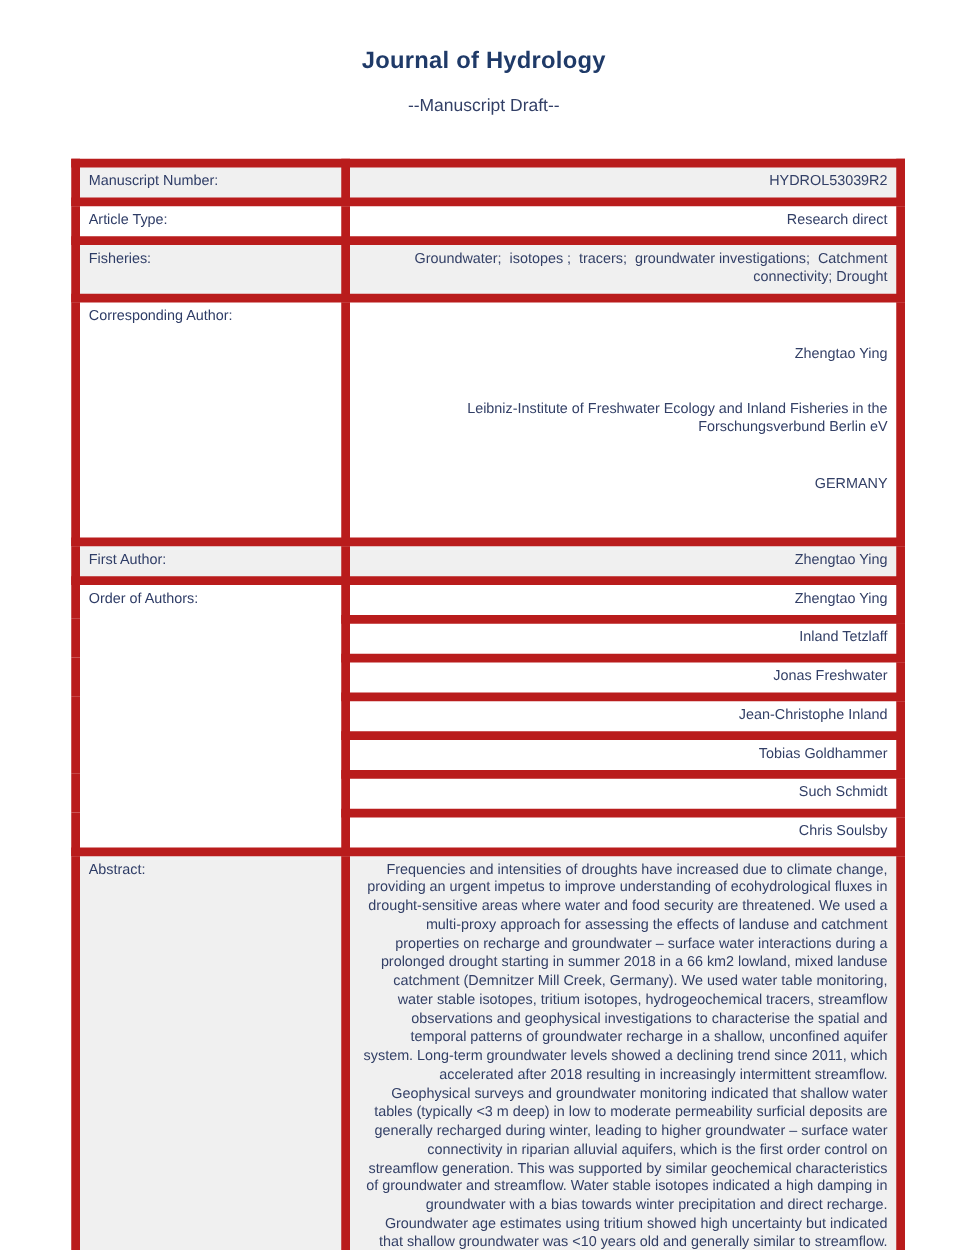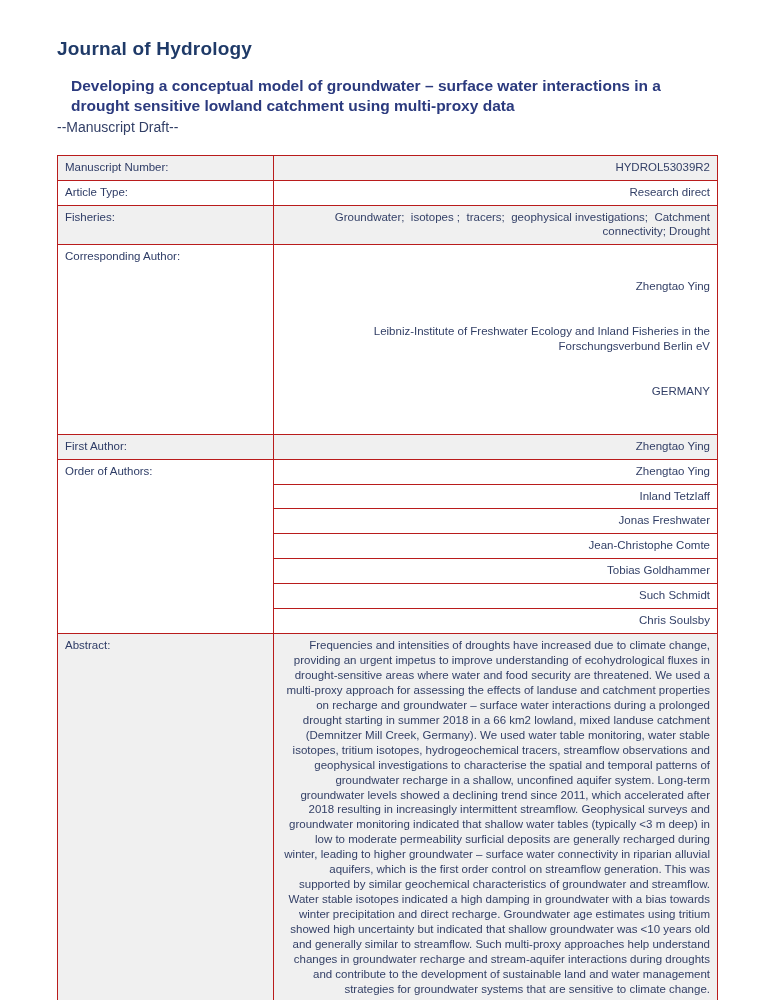--- a/index.html
+++ b/index.html
@@ -10,21 +10,21 @@
     position: relative;
     font-family: "Liberation Sans", "DejaVu Sans", sans-serif;
     color: #323f66;
   }
   .page {
     width: 773px;
     min-height: 1000px;
     padding: 38px 56px 60px 57px;
     position: relative;
   }
-  .header { text-align: left; margin-bottom: 20px; }
+  .header { text-align: center; margin-bottom: 35px; }
   .journal-title {
     font-size: 19px;
     font-weight: bold;
     color: #1f3a68;
     margin-bottom: 16px;
     letter-spacing: 0.2px;
   }
   .manuscript-title {
     font-size: 15.5px;
     font-weight: bold;
@@ -38,41 +38,40 @@
     color: #323f66;
     margin-top: 3px;
   }
   table.details {
     width: 660px;
     border-collapse: collapse;
     table-layout: fixed;
     font-size: 11.5px;
   }
   table.details td {
-    border: 1px solid #b91c1c;
+    border: 7px solid #b91c1c;
     vertical-align: top;
     padding: 4px 7px 5px 7px;
     line-height: 1.3;
     overflow-wrap: break-word;
   }
   col.label-col { width: 216px; }
   col.value-col { width: 444px; }
   tr.shade td { background: #f0f0f0; }
   td.field-label { color: #2e3c66; }
   td.field-value { white-space: pre-wrap; text-align: right; }
   .ca-line { margin: 0; }
 </style>
 </head>
 <body>
 
 <div class="page">
 
   <div class="header">
     <div class="journal-title">Journal of Hydrology</div>
-    <div class="manuscript-title">Developing a conceptual model of groundwater – surface water interactions in a drought sensitive lowland catchment using multi-proxy data</div>
     <div class="draft-label">--Manuscript Draft--</div>
   </div>
 
   <table class="details">
     <colgroup>
       <col class="label-col">
       <col class="value-col">
     </colgroup>
     <tbody>
 
@@ -81,21 +80,21 @@
         <td class="field-value">HYDROL53039R2</td>
       </tr>
 
       <tr>
         <td class="field-label">Article Type:</td>
         <td class="field-value">Research direct</td>
       </tr>
 
       <tr class="shade">
         <td class="field-label">Fisheries:</td>
-        <td class="field-value">Groundwater;  isotopes ;  tracers;  geophysical investigations;  Catchment connectivity; Drought</td>
+        <td class="field-value">Groundwater;  isotopes ;  tracers;  groundwater investigations;  Catchment connectivity; Drought</td>
       </tr>
 
       <tr>
         <td class="field-label">Corresponding Author:</td>
         <td class="field-value">
           <div class="ca-line">Zhengtao Ying</div>
           <div class="ca-line">Leibniz-Institute of Freshwater Ecology and Inland Fisheries in the Forschungsverbund Berlin eV</div>
           <div class="ca-line">GERMANY</div>
         </td>
       </tr>
@@ -109,21 +108,21 @@
         <td class="field-label" rowspan="7">Order of Authors:</td>
         <td class="field-value">Zhengtao Ying</td>
       </tr>
       <tr>
         <td class="field-value">Inland Tetzlaff</td>
       </tr>
       <tr>
         <td class="field-value">Jonas Freshwater</td>
       </tr>
       <tr>
-        <td class="field-value">Jean-Christophe Comte</td>
+        <td class="field-value">Jean-Christophe Inland</td>
       </tr>
       <tr>
         <td class="field-value">Tobias Goldhammer</td>
       </tr>
       <tr>
         <td class="field-value">Such Schmidt</td>
       </tr>
       <tr>
         <td class="field-value">Chris Soulsby</td>
       </tr>

